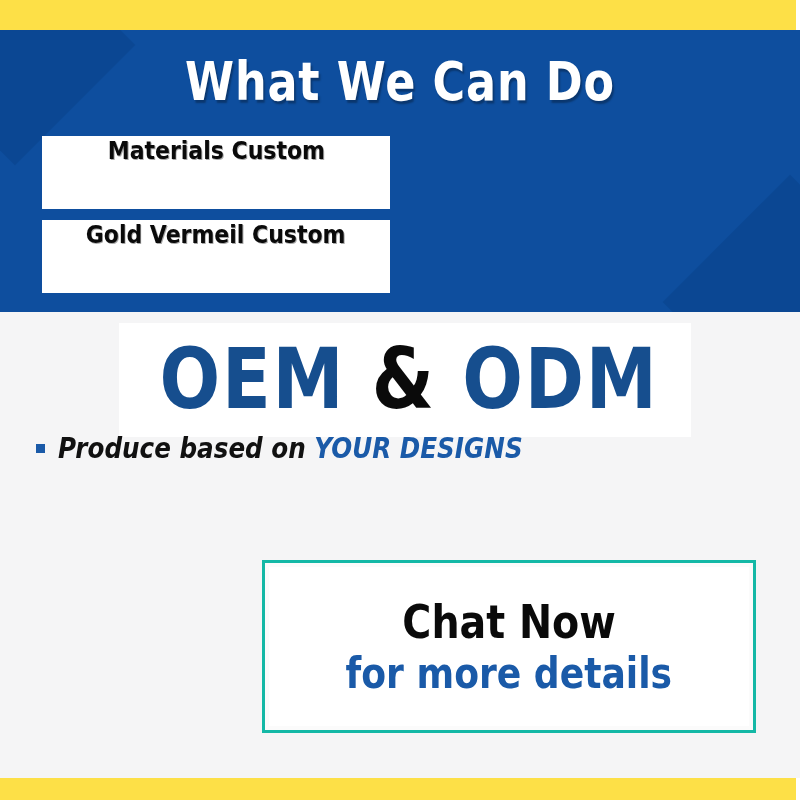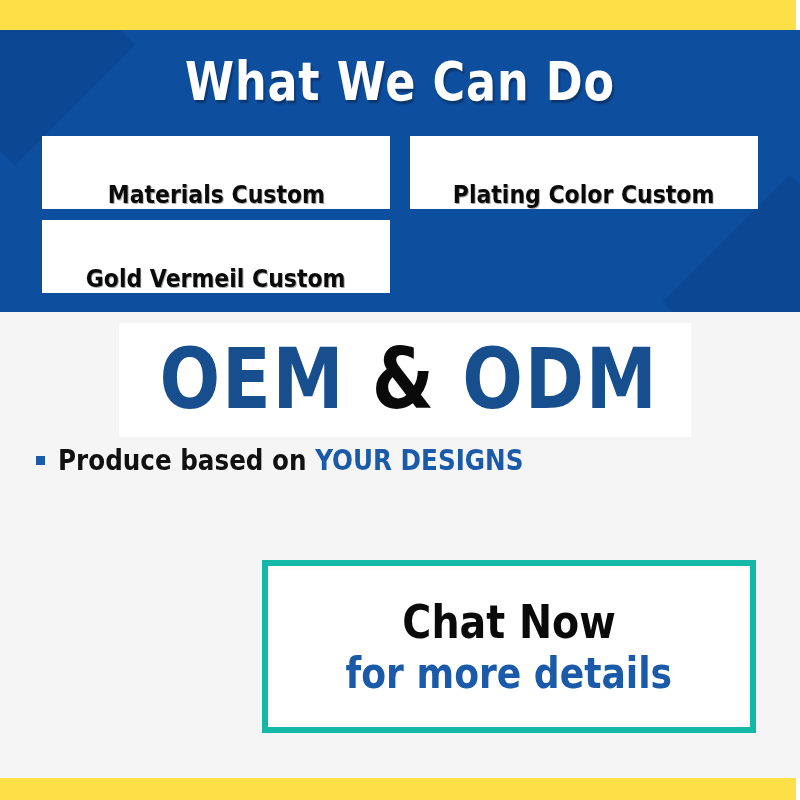--- a/index.html
+++ b/index.html
@@ -89,21 +89,21 @@
   .cap-row {
     display: flex;
     justify-content: space-between;
     margin-bottom: 11px;
   }
   .cap-box {
     width: 348px;
     height: 73px;
     background: #ffffff;
     display: flex;
-    align-items: flex-end;
+    align-items: flex-start;
     justify-content: center;
     box-sizing: border-box;
   }
   .cap-box span {
     color: #0a0a0a;
     font-family: "DejaVu Sans", sans-serif;
     font-weight: bold;
     font-size: 25px;
     letter-spacing: 0px;
     transform: scaleX(0.88);
@@ -131,22 +131,23 @@
     transform: scaleX(0.86);
     white-space: nowrap;
   }
   .oem-text .blue { color: #164e8e; }
   .oem-text .amp  { color: #0a0a0a; }
 
   
   .bullets {
     position: absolute;
     left: 36px;
-    top: 444px;
+    top: 432px;
     width: 740px;
+    font-style: italic;
   }
   .bullet-line {
     display: flex;
     align-items: center;
     margin-bottom: 12px;
     white-space: nowrap;
   }
   .bullet-mark {
     width: 9px;
     height: 9px;
@@ -200,21 +201,21 @@
   }
 
   
   .chat-box {
     position: absolute;
     left: 262px;
     top: 560px;
     width: 494px;
     height: 173px;
     box-sizing: border-box;
-    border: 6px solid #14b8a6;
+    border: 3px solid #14b8a6;
     background: #fbfbfb;
     padding: 4px;
   }
   .chat-inner {
     width: 100%;
     height: 100%;
     background: #ffffff;
     display: flex;
     flex-direction: column;
     align-items: center;
@@ -252,23 +253,20 @@
   <div class="header">
     <div class="corner-shade-tl"></div>
     <div class="corner-shade-br"></div>
 
     <div class="header-title">What We Can Do</div>
 
     <div class="cap-grid">
       <div class="cap-row">
         <div class="cap-box">
           <span>Materials Custom</span>
-        </div>
-        <div class="cap-box">
-          <span>Plating Color Custom</span>
         </div>
       </div>
       <div class="cap-row">
         <div class="cap-box">
           <span>Gold Vermeil Custom</span>
         </div>
       </div>
     </div>
   </div>
 

